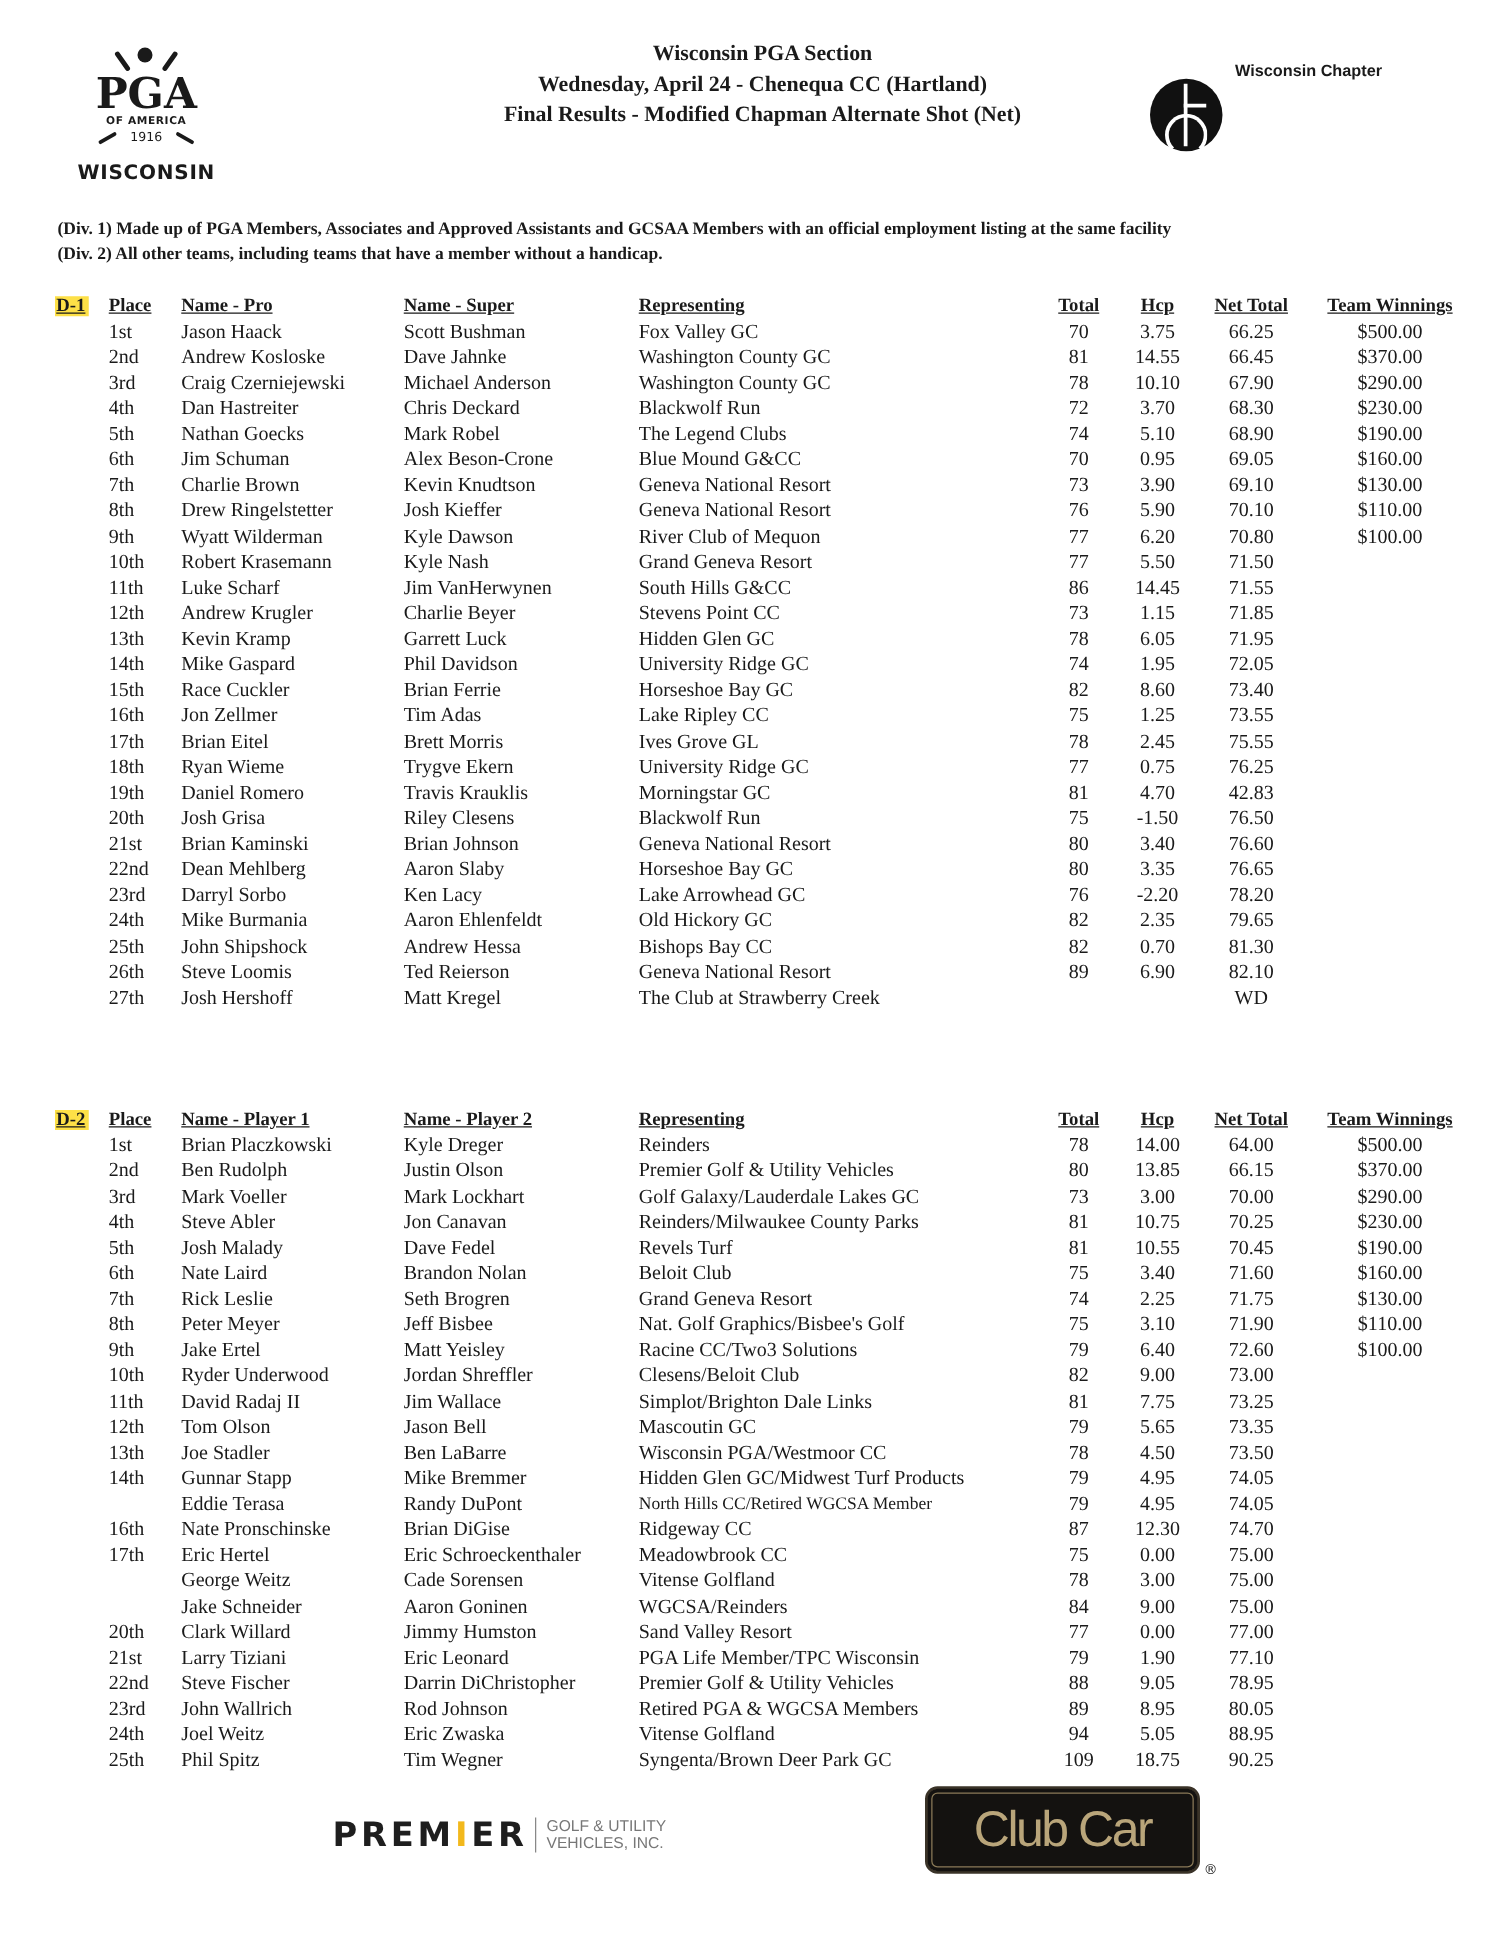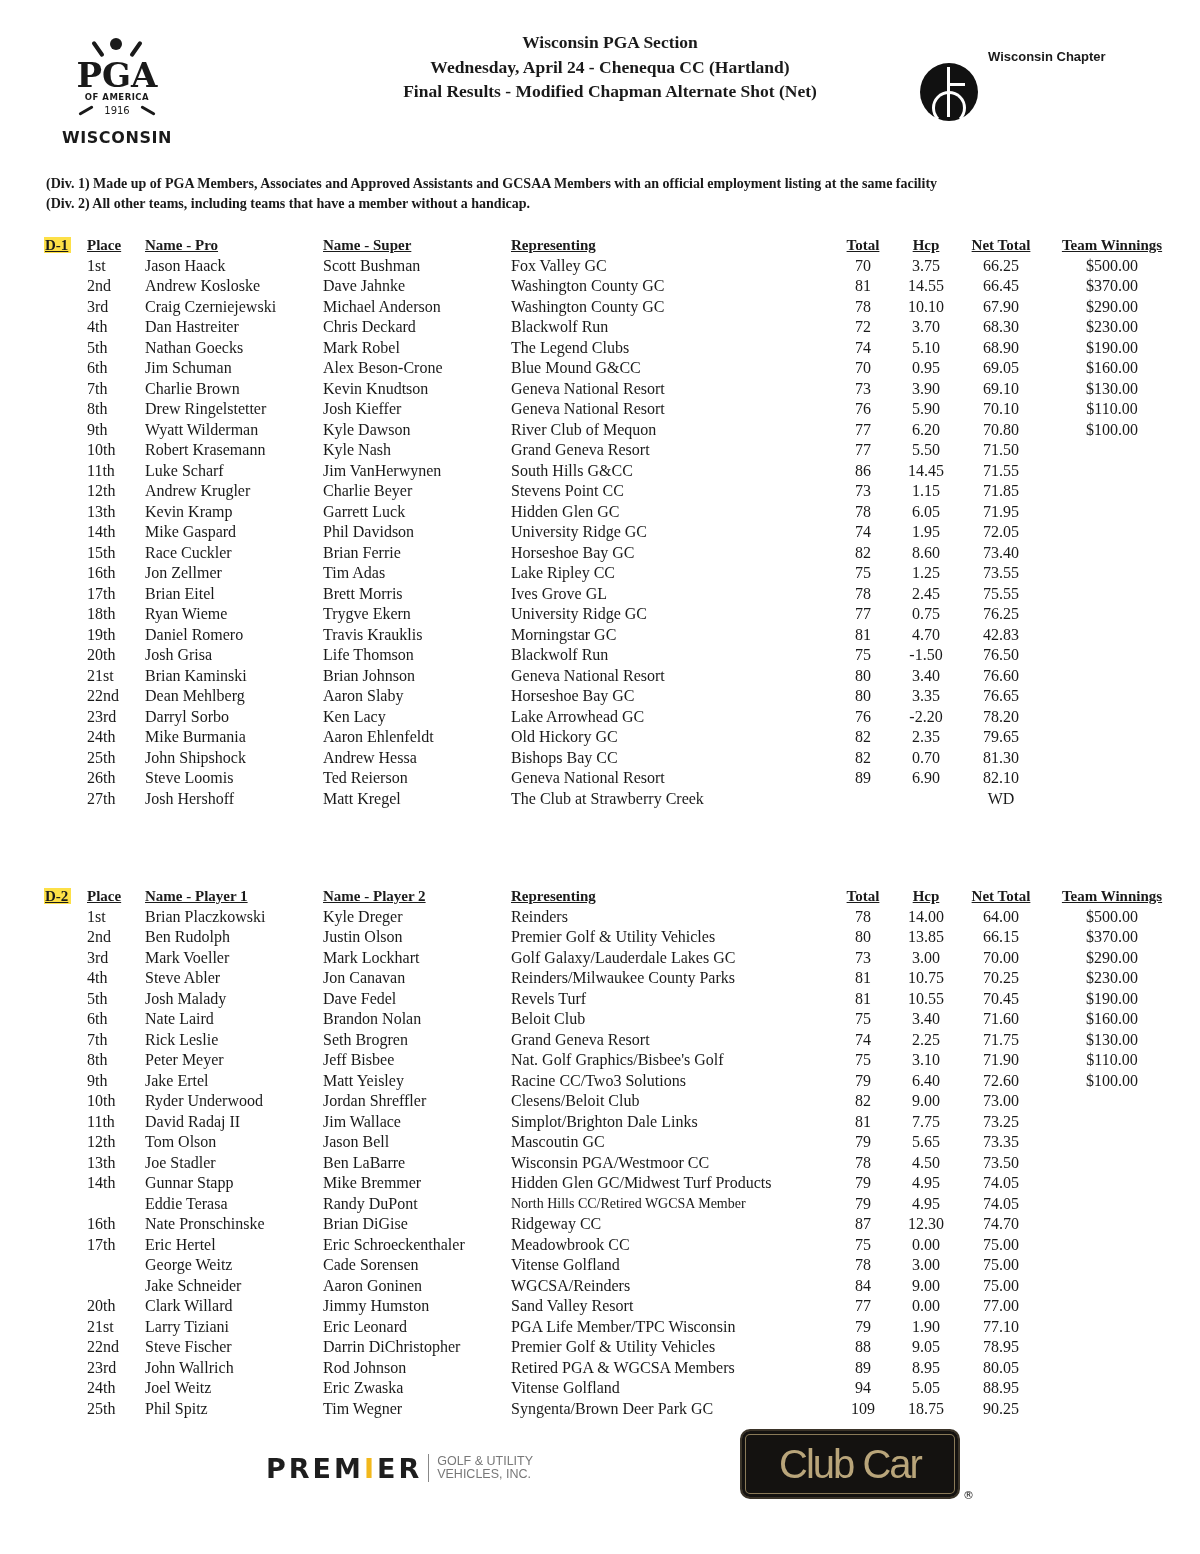--- a/index.html
+++ b/index.html
@@ -364,21 +364,21 @@
         <span class="cell c-name2">Travis Krauklis</span>
         <span class="cell c-rep">Morningstar GC</span>
         <span class="cell c-total">81</span>
         <span class="cell c-hcp">4.70</span>
         <span class="cell c-net">42.83</span>
         <span class="cell c-win"></span>
       </div>
       <div class="row">
         <span class="cell c-place">20th</span>
         <span class="cell c-name1">Josh Grisa</span>
-        <span class="cell c-name2">Life Thomson</span>
+        <span class="cell c-name2">Riley Clesens</span>
         <span class="cell c-rep">Blackwolf Run</span>
         <span class="cell c-total">75</span>
         <span class="cell c-hcp">-1.50</span>
         <span class="cell c-net">76.50</span>
         <span class="cell c-win"></span>
       </div>
       <div class="row">
         <span class="cell c-place">21st</span>
         <span class="cell c-name1">Brian Kaminski</span>
         <span class="cell c-name2">Brian Johnson</span>

